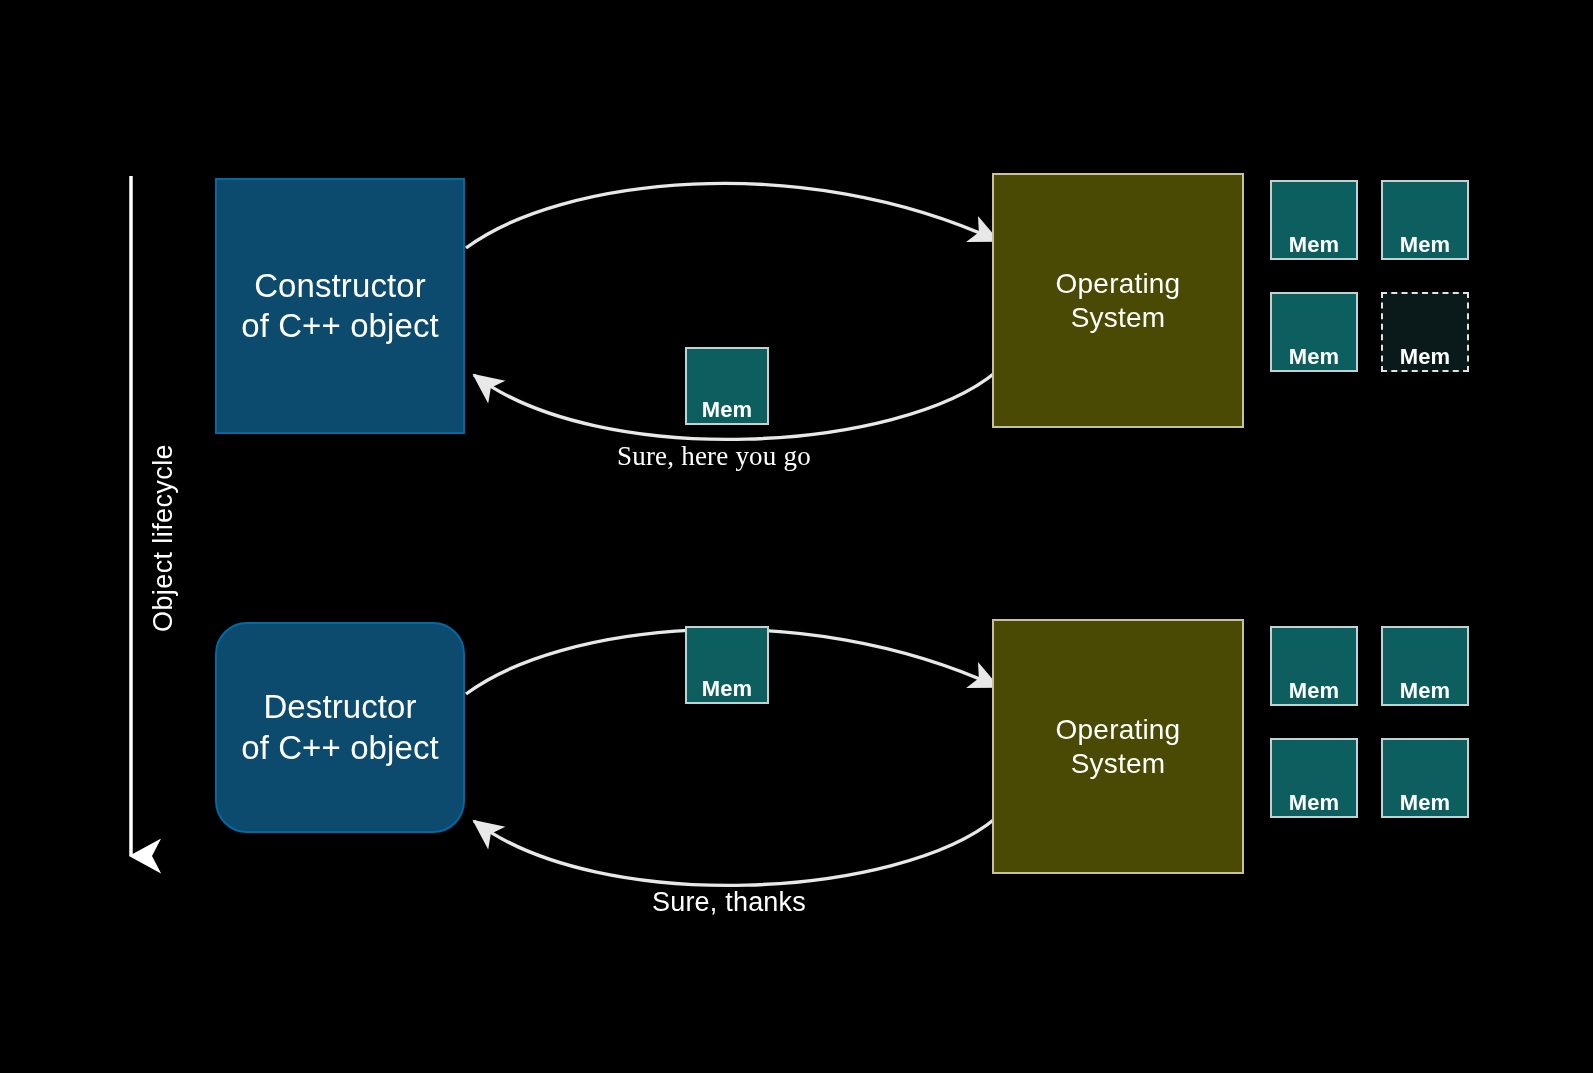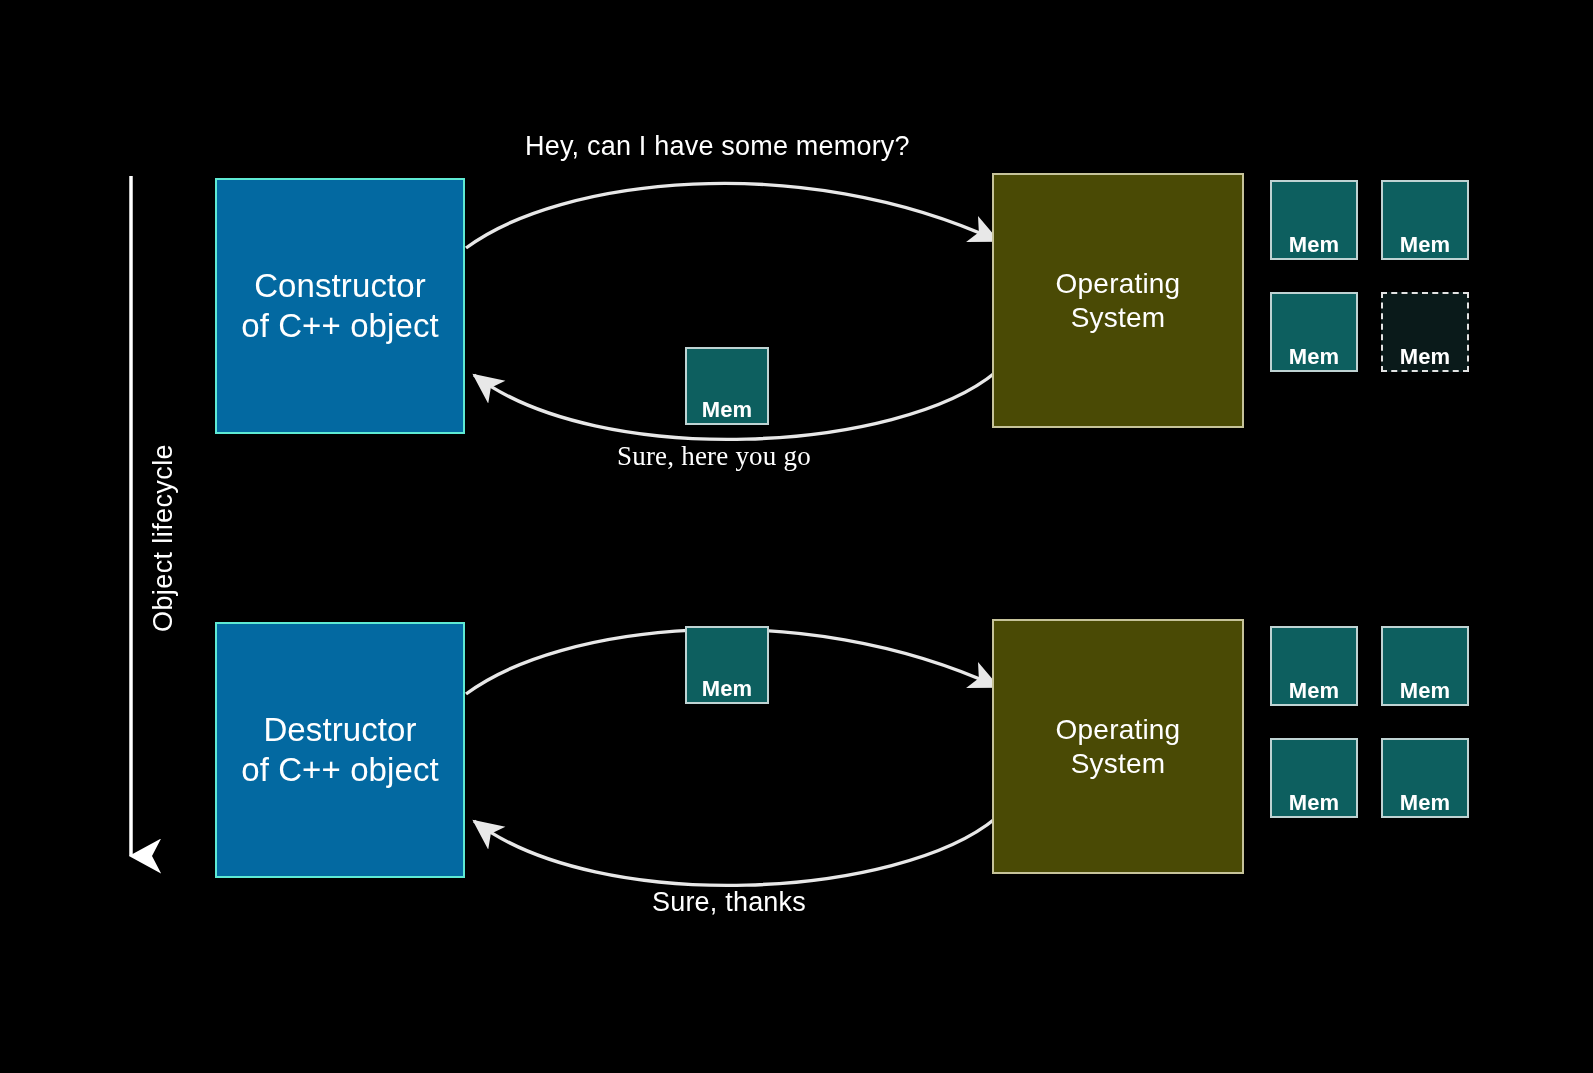--- a/index.html
+++ b/index.html
@@ -36,22 +36,22 @@
     box-sizing: border-box;
     display: flex;
     align-items: center;
     justify-content: center;
     text-align: center;
     color: #ffffff;
     z-index: 2;
   }
 
   .actor-box {
-    background: #0369a1;
-    border: 2px solid #5eead4;
+    background: #0c4a6e;
+    border: 2px solid #0369a1;
     font-size: 33px;
     line-height: 1.22;
     letter-spacing: 0.1px;
     font-weight: 400;
   }
 
   .os-box {
     background: #4a4a05;
     border: 2px solid #c6c39a;
     font-size: 28px;
@@ -134,21 +134,20 @@
 
   <div class="axis-label" style="left:148px; top:632px;">Object lifecycle</div>
 
   <div class="node actor-box" style="left:215px; top:178px; width:250px; height:256px;">
     <div>
       <div>Constructor</div>
       <div>of C++ object</div>
     </div>
   </div>
 
-  <div class="caption" style="left:525px; top:131px;">Hey, can I have some memory?</div>
 
   <div class="node mem-box" style="left:685px; top:347px; width:84px; height:78px;">
     <span>Mem</span>
   </div>
 
   <div class="caption" style="left:617px; top:441px;font-family:Liberation Serif, serif;">Sure, here you go</div>
 
   <div class="node os-box" style="left:992px; top:173px; width:252px; height:255px;">
     <div>
       <div>Operating</div>
@@ -162,21 +161,21 @@
   <div class="node mem-box" style="left:1381px; top:180px; width:88px; height:80px;">
     <span>Mem</span>
   </div>
   <div class="node mem-box" style="left:1270px; top:292px; width:88px; height:80px;">
     <span>Mem</span>
   </div>
   <div class="node mem-box empty" style="left:1381px; top:292px; width:88px; height:80px;">
     <span>Mem</span>
   </div>
 
-  <div class="node actor-box" style="left:215px; top:622px; width:250px; height:256px;">
+  <div class="node actor-box" style="left:215px; top:622px; width:250px; height:211px;border-radius:32px;">
     <div>
       <div>Destructor</div>
       <div>of C++ object</div>
     </div>
   </div>
 
 
   <div class="node mem-box" style="left:685px; top:626px; width:84px; height:78px;">
     <span>Mem</span>
   </div>

